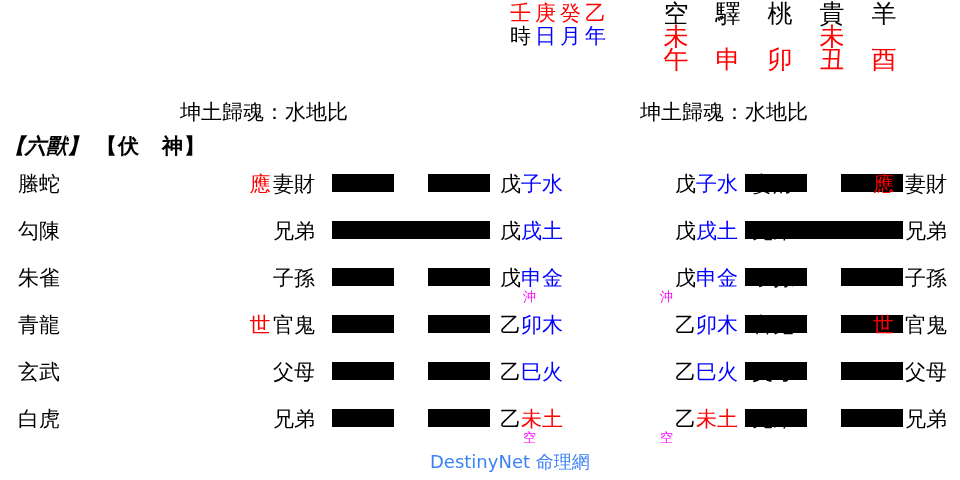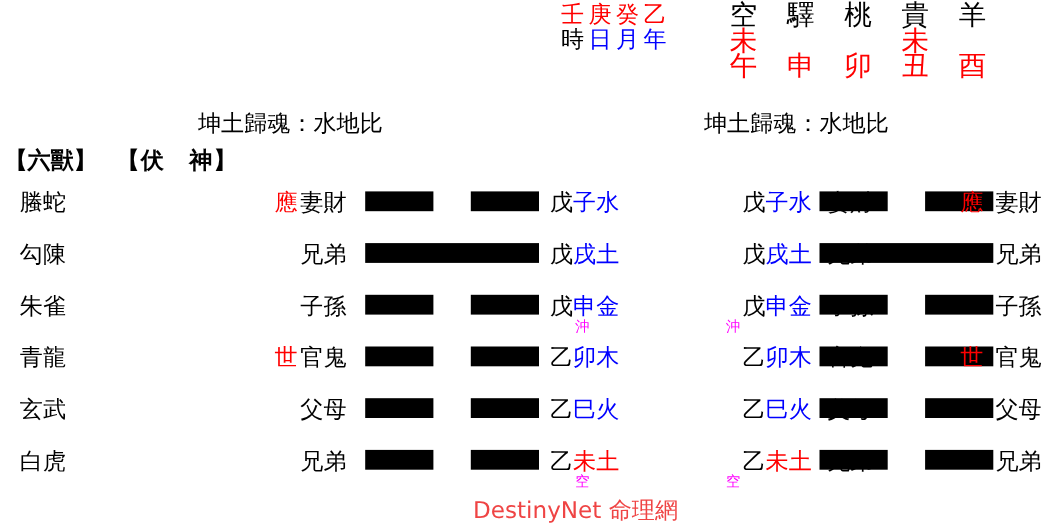--- a/index.html
+++ b/index.html
@@ -71,22 +71,22 @@
   .gua-title-right {
     position: absolute; left: 640px; top: 98px;
     font-size: 21px; white-space: nowrap;
   }
 
   
   .colhdr {
     position: absolute; top: 132px;
     font-size: 21px; white-space: nowrap; font-weight: bold;
   }
-  .colhdr-beast { left: 4px; }
-  .colhdr-fushen { left: 106px; letter-spacing: 1px; text-align: right; }
+  .colhdr-beast { left: 4px; font-style: italic; }
+  .colhdr-fushen { left: 96px; letter-spacing: 1px; text-align: right; }
   .colhdr-bengua { left: 272px; letter-spacing: 1px; }
   .colhdr-biangua { left: 728px; letter-spacing: 1px; }
 
   
   .row {
     position: absolute;
     left: 0; width: 960px; height: 46px;
     font-size: 21px;
     text-decoration: underline;
   }
@@ -112,22 +112,22 @@
 
   .mark-sub {
     position: absolute;
     font-size: 13px;
     color: #ff00ff;
   }
 
   .watermark {
     position: absolute;
     left: 430px; top: 450px;
-    font-size: 21px;
-    color: #ef4444;
+    font-size: 18px;
+    color: #3b82f6;
     white-space: nowrap;
   }
 </style>
 </head>
 <body>
 
 <div class="root">
 
 
   <div class="pillars">

